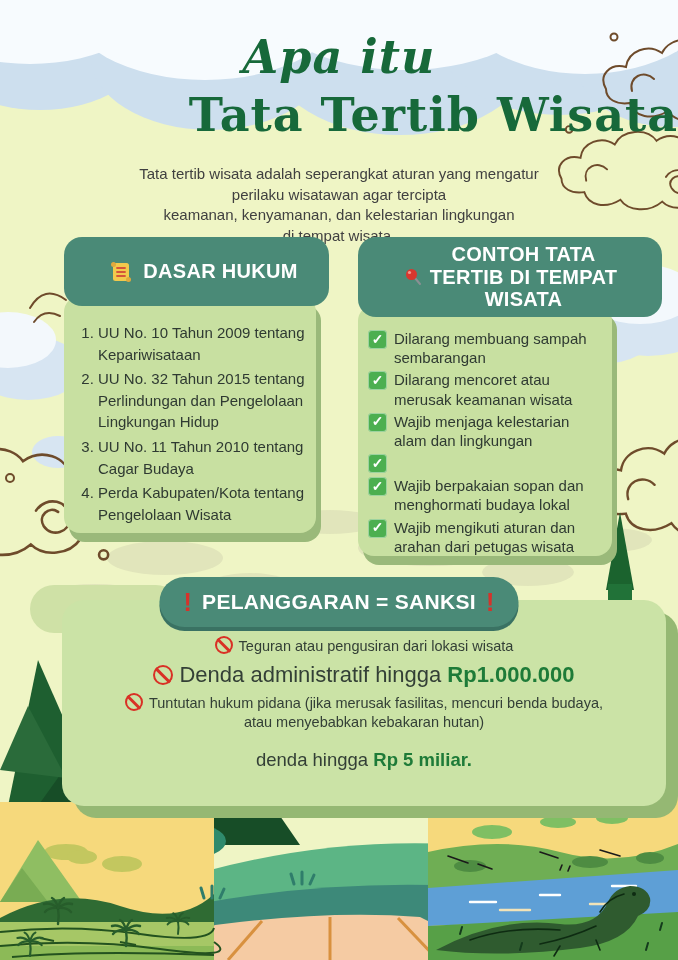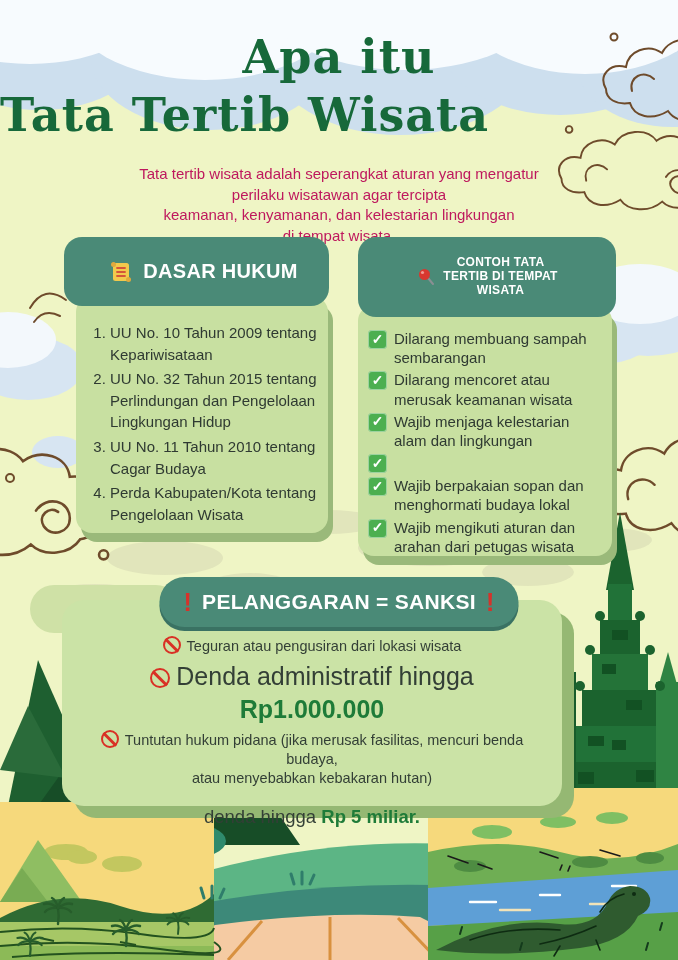--- a/index.html
+++ b/index.html
@@ -8,66 +8,66 @@
     background:#EFF5C5;
     font-family:"Liberation Sans", sans-serif;
     color:#343F37;
   }
   .abs{position:absolute;}
   svg{display:block;}
 
   
   .title1{left:0;right:0;top:30px;text-align:center;
     font-family:"DejaVu Serif", serif;font-weight:700;
-    font-size:46px;color:#17693A;letter-spacing:1px;z-index:2;}
-  .title2{left:0;right:0;top:88px;text-align:left;
+    font-size:46px;color:#17693A;letter-spacing:1px;z-index:2;font-style:italic;}
+  .title2{left:0;right:0;top:88px;text-align:right;
     font-family:"DejaVu Serif", serif;font-weight:700;
     font-size:46px;color:#17693A;letter-spacing:1px;z-index:2;}
   .intro{left:39px;width:600px;top:164px;text-align:center;
-    font-size:15px;line-height:1.38;color:#be185d;white-space:pre-line;z-index:2;}
+    font-size:15px;line-height:1.38;color:#404040;white-space:pre-line;z-index:2;}
 
   
   .card-header{
     background:#4A8A77;border-radius:18px;color:#FFFFFF;font-weight:bold;
     display:flex;align-items:center;justify-content:center;text-align:center;
     z-index:3;letter-spacing:.3px;
   }
   .hdr-left{left:64px;top:237px;width:252px;height:69px;font-size:20px;gap:9px;padding-left:13px;}
-  .hdr-right{left:358px;top:237px;width:258px;height:80px;font-size:12px;line-height:1.14;}
+  .hdr-right{left:358px;top:237px;width:304px;height:80px;font-size:20px;line-height:1.14;}
   .hdr-right .hdr-text{white-space:pre-line;}
   .card-body{
     background:#C8E0A1;border-radius:16px;z-index:2;
     box-shadow:5px 9px 0 #9AB97A;
   }
-  .body-left{left:64px;top:296px;width:252px;height:237px;padding:0;margin-left:12px;}
+  .body-left{left:64px;top:296px;width:252px;height:237px;padding:0;}
   .body-left ol{margin:26px 6px 0 0;padding-left:34px;font-size:15px;line-height:1.44;color:#2F3A32;}
   .body-left li{margin-bottom:3px;}
   .body-right{left:358px;top:305px;width:254px;height:251px;}
   .checklist{margin:24px 10px 0 10px;}
   .chk-row{display:flex;gap:7px;margin-bottom:3px;font-size:15px;line-height:1.28;color:#2F3A32;}
   .chk{width:19px;height:19px;flex:none;margin-top:1px;background:#4CAF50;border-radius:4px;
     color:#FFFFFF;font-weight:bold;font-size:14px;display:flex;align-items:center;justify-content:center;
     box-shadow:inset 0 0 0 1px rgba(255,255,255,.45);}
 
   
   .pill{
     left:50%;top:577px;transform:translateX(-50%);height:50px;padding:0 24px;
     background:#4A8A77;border-radius:26px;display:flex;align-items:center;gap:10px;
     color:#FFFFFF;font-weight:bold;font-size:21px;white-space:nowrap;z-index:5;
     letter-spacing:.3px;box-shadow:0 4px 0 #3A7263;
   }
   .bang{color:#D6322A;font-size:25px;font-weight:800;line-height:1;}
   .sanksi-card{
-    left:62px;top:600px;width:500px;height:206px;background:#CBE3A6;border-radius:22px;
+    left:62px;top:600px;width:604px;height:206px;background:#CBE3A6;border-radius:22px;
     box-shadow:12px 12px 0 #95B873;z-index:4;text-align:center;color:#333F36;
     padding-top:36px;box-sizing:border-box;
   }
   .s-line{margin:0 14px 4px 14px;font-size:14.5px;line-height:1.32;}
   .s-line .txt{white-space:pre-line;}
-  .s-big{font-size:25px;}
+  .s-big{font-size:22px;}
   .money{color:#1E7B38;font-weight:bold;}
   .no-icon{display:inline-block;width:14px;height:14px;border:2.5px solid #D93025;border-radius:50%;
     position:relative;vertical-align:-3px;margin-right:6px;}
   .no-icon::before{content:"";position:absolute;left:-2px;top:5.5px;width:18px;height:2.5px;
     background:#D93025;transform:rotate(45deg);}
   .no-big{width:16px;height:16px;vertical-align:-3px;}
   .no-big::before{top:6.5px;width:20px;}
   .red-dot{display:inline-block;width:13px;height:13px;border-radius:50%;background:#E3485B;
     vertical-align:-2px;margin-right:6px;}
   .s-final{font-size:18.5px;margin-top:16px;}

